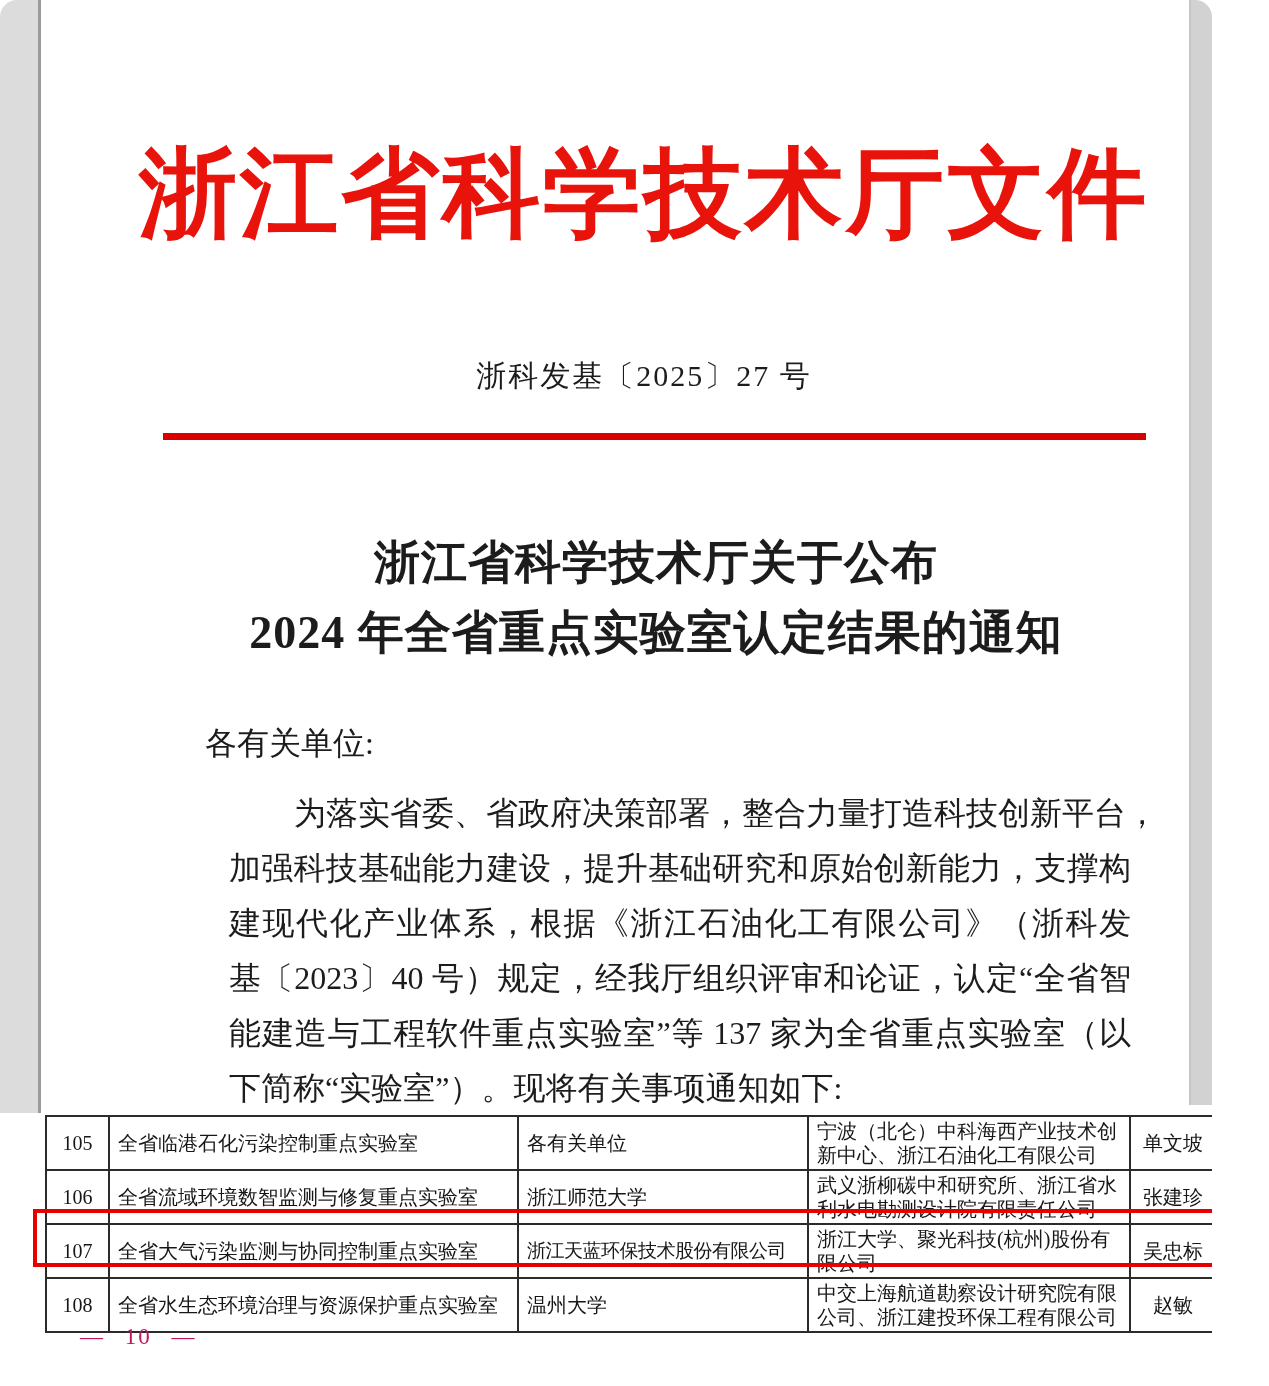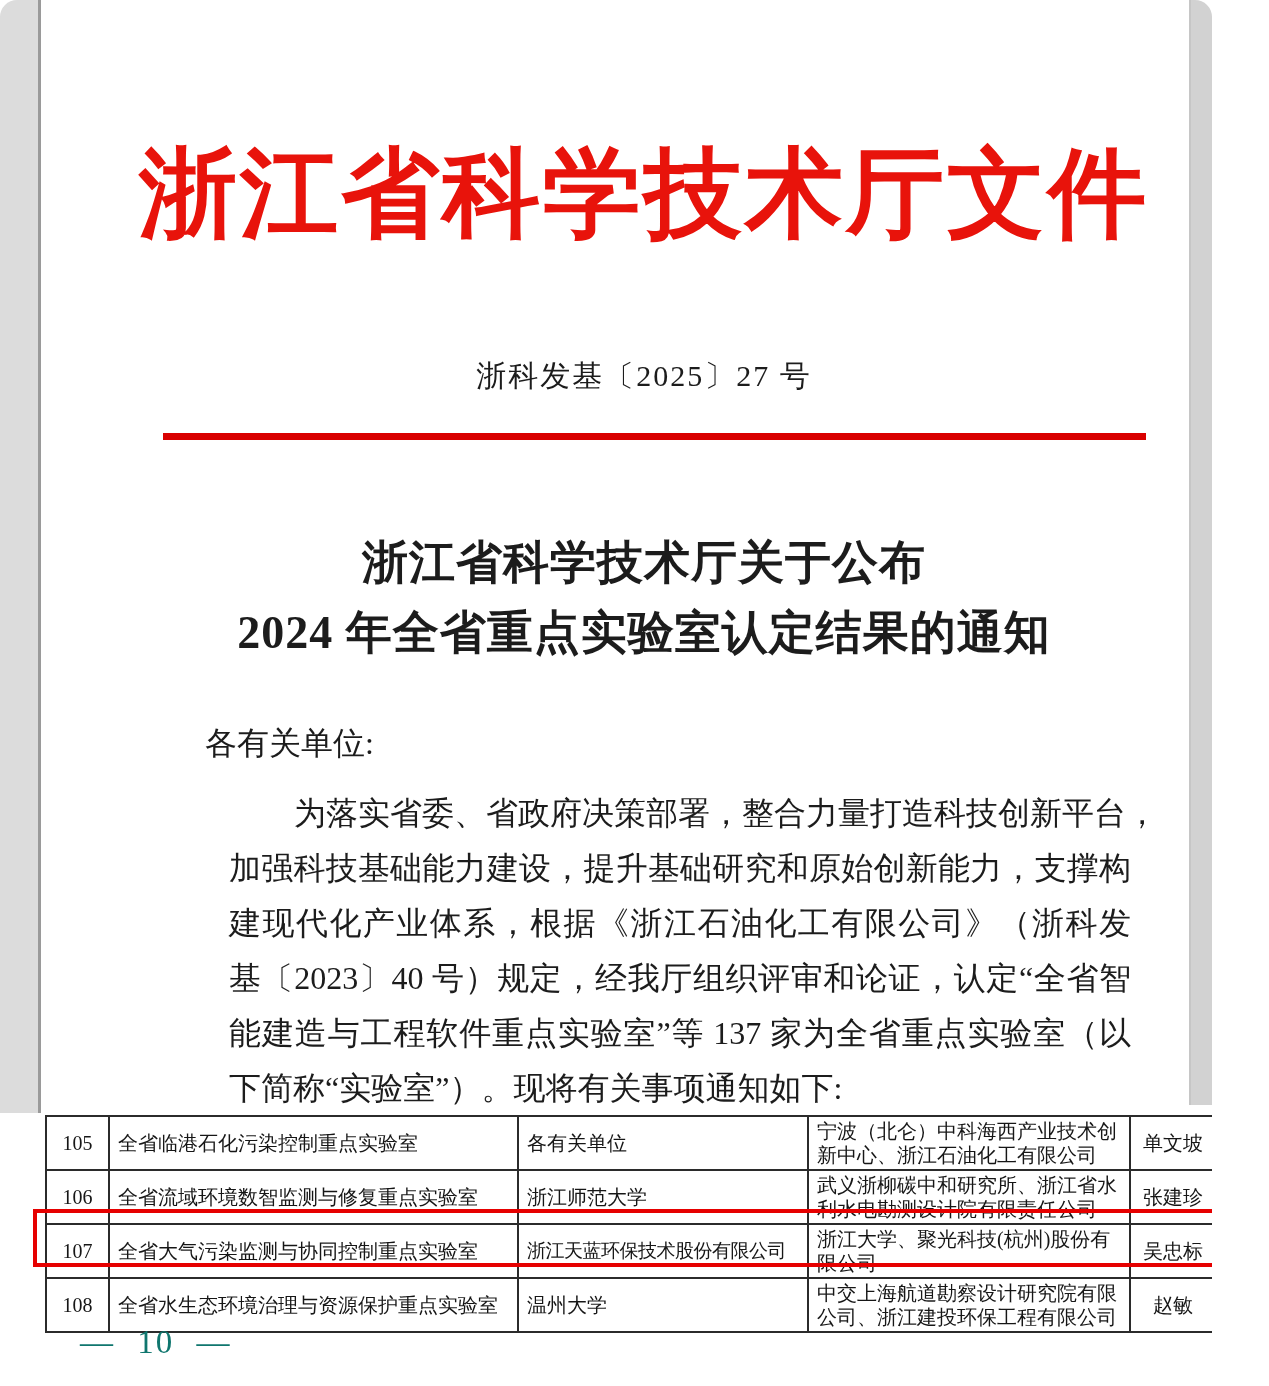--- a/index.html
+++ b/index.html
@@ -32,21 +32,21 @@
   }
   .doc-number{
     position:absolute;left:40px;top:356px;width:1208px;
     text-align:center;font-size:30px;letter-spacing:2px;
   }
   .red-rule{
     position:absolute;left:163px;top:433px;width:983px;height:7px;
     background:#d90000;
   }
   .notice-title{
-    position:absolute;left:40px;width:1208px;
+    position:absolute;left:52px;width:1208px;
     text-align:center;font-size:46px;font-weight:bold;
     letter-spacing:1px;white-space:nowrap;
   }
   .notice-line1{top:532px;}
   .notice-line2{top:602px;}
   
   .salutation{
     position:absolute;left:205px;top:722px;
     font-size:32px;
   }
@@ -94,22 +94,22 @@
   tr.r3{height:48px;}
   td.tight{font-size:19px;letter-spacing:-0.5px;}
   .highlight-box{
     position:absolute;left:33px;top:96px;width:1196px;height:58px;
     border:4px solid #e60000;
     box-sizing:border-box;
     pointer-events:none;
   }
   .page-number{
     position:absolute;left:80px;top:211px;
-    font-size:33px;letter-spacing:2px;word-spacing:12px;
-    color:#0f766e;
+    font-size:23px;letter-spacing:2px;word-spacing:12px;
+    color:#be185d;
     text-align:center;
   }
 </style>
 </head>
 <body>
 
 <div id="root">
 
   <div class="rail-left"></div>
   <div class="rail-right"></div>

